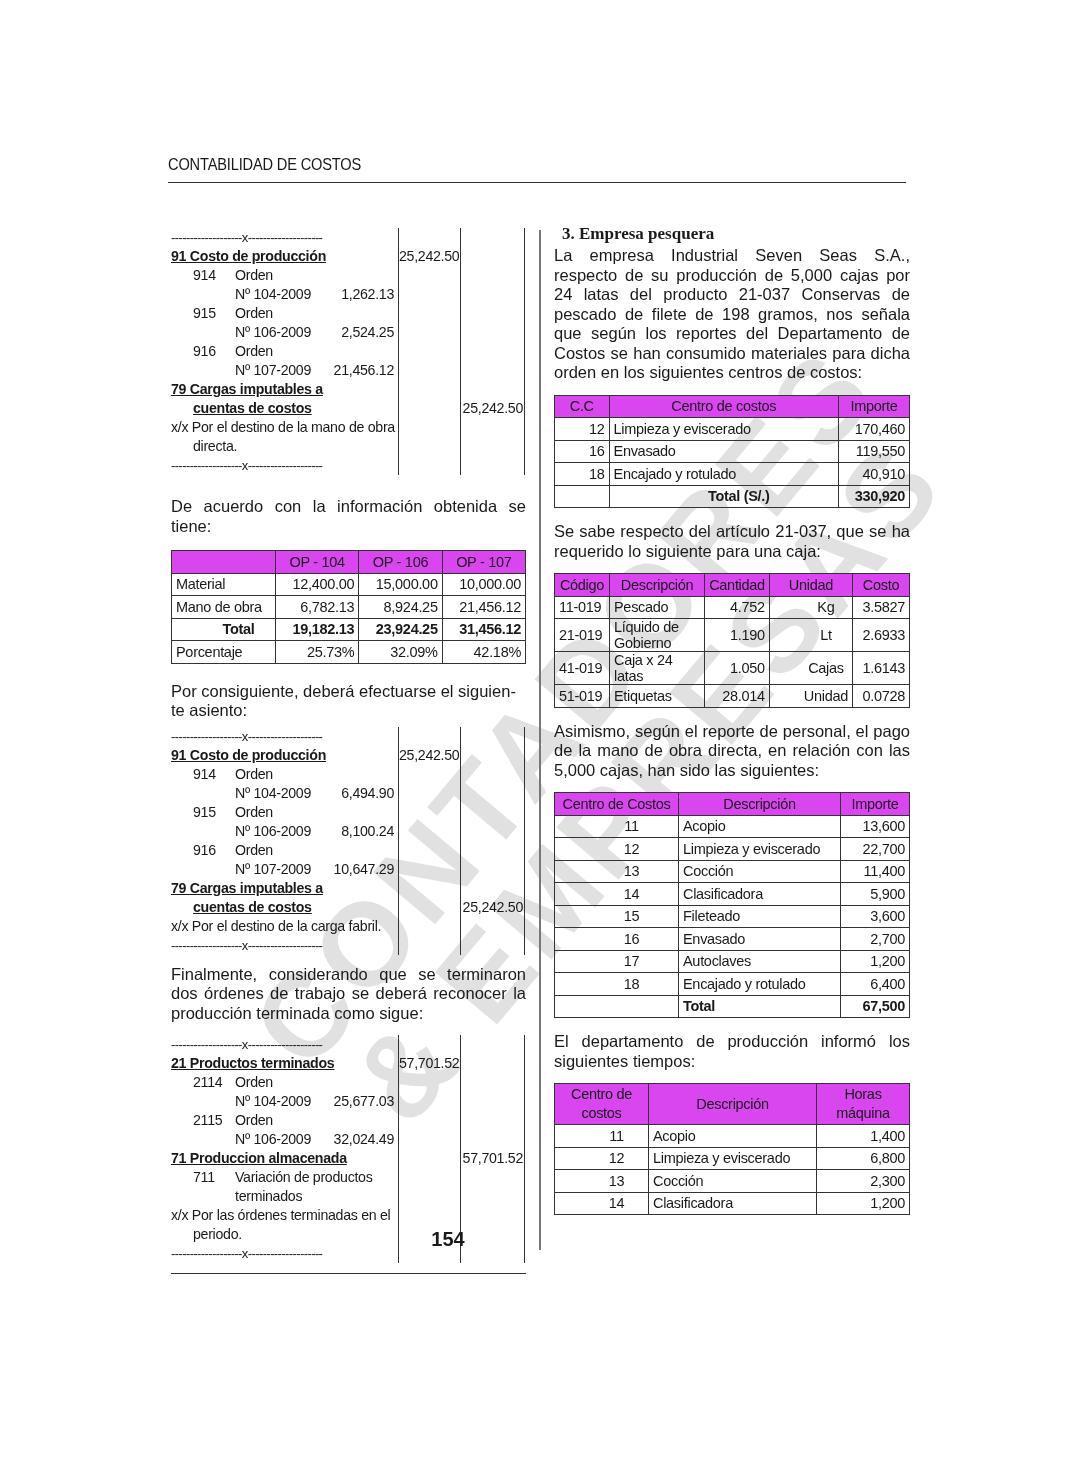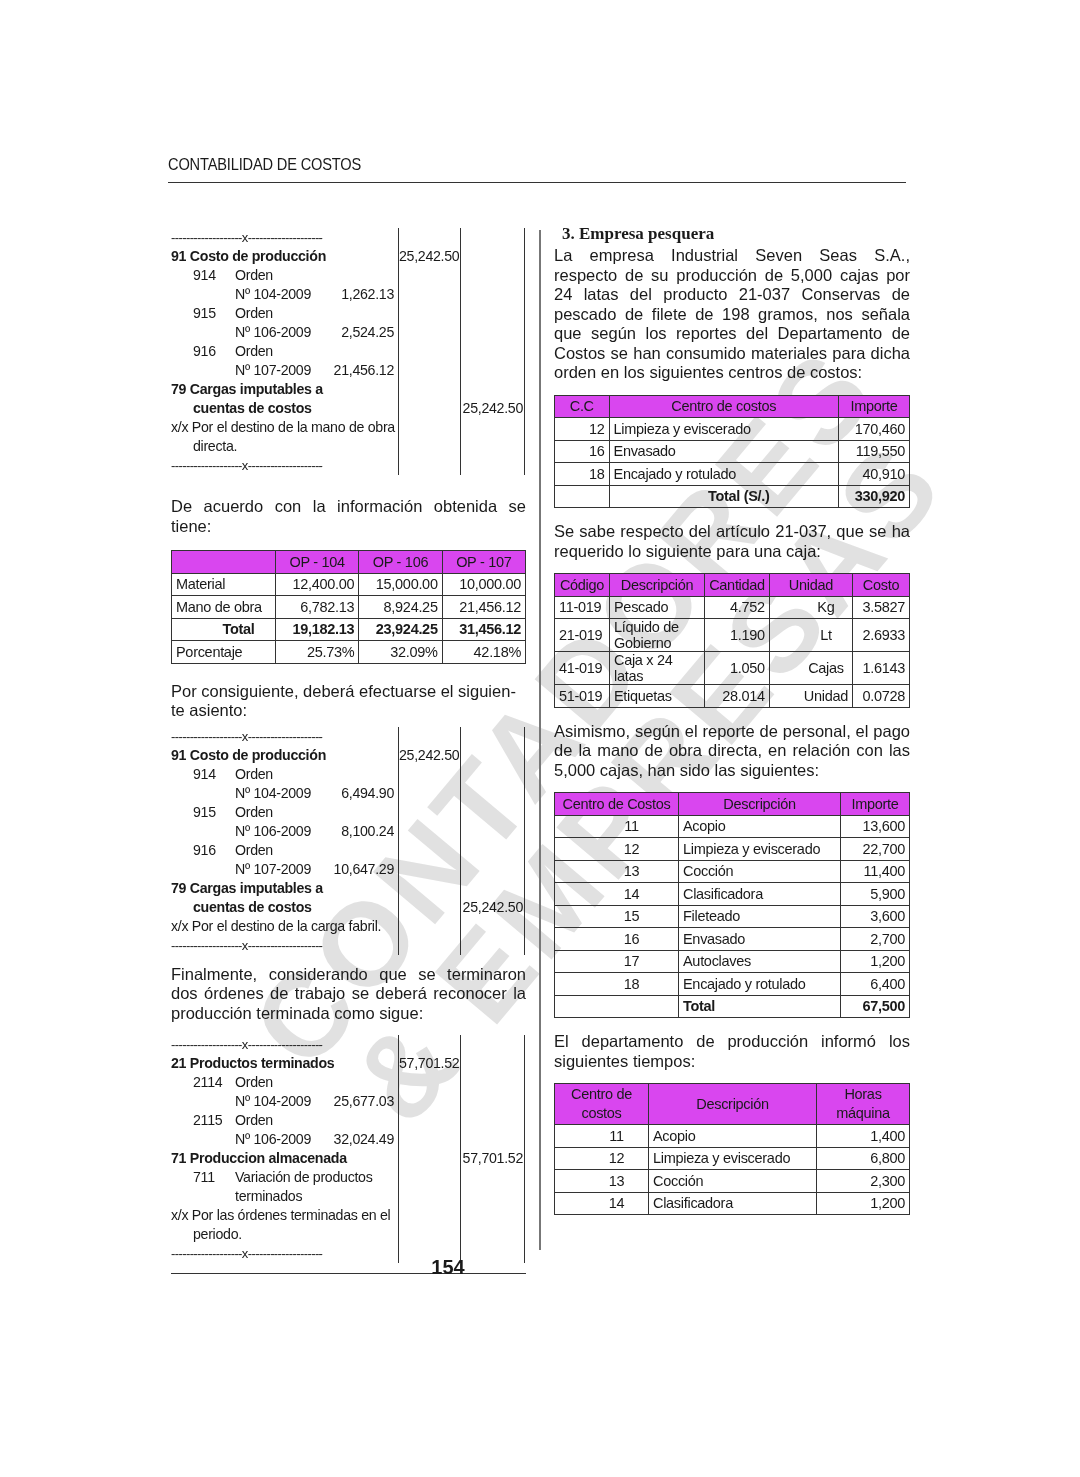--- a/index.html
+++ b/index.html
@@ -14,40 +14,40 @@
   .col-right { position: absolute; left: 554px; top: 224px; width: 356px; }
   .divider { position: absolute; left: 539px; top: 230px; width: 2px; height: 1020px; background: #777; }
   .body-text { font-family: "Liberation Sans", sans-serif; font-size: 16.5px; line-height: 19.5px; text-align: justify; }
 
   
   .journal { position: relative; display: grid; grid-template-columns: 228px 62px 64px; font-family: "Liberation Sans", sans-serif; font-size: 14.2px; line-height: 19px; }
   .journal .desc { border-right: 1.5px solid #333; }
   .journal .debe { border-right: 1.5px solid #333; text-align: right; padding-right: 1px; }
   .journal .haber { border-right: 1.5px solid #333; text-align: right; padding-right: 1px; }
   .jline { white-space: nowrap; overflow: hidden; height: 19px; letter-spacing: -0.3px; }
-  .jline.bold { font-weight: bold; }
+  .jline.bold { font-weight: bold; text-decoration: underline; }
   .sep { color: #222; letter-spacing: -0.6px; font-size: 13px; }
   .ind1 { padding-left: 22px; }
   .ind-acc { padding-left: 22px; }
   .sub { display: flex; }
   .sub .code { width: 42px; }
   .numrow { display: flex; padding-left: 64px; }
   .numrow .amt { margin-left: auto; padding-right: 4px; }
 
   
   table { border-collapse: collapse; font-family: "Liberation Sans", sans-serif; font-size: 14.5px; letter-spacing: -0.3px; }
   th, td { border: 1.5px solid #333; padding: 0 4px; height: 21.5px; }
   th { background: #d946ef; font-weight: normal; }
   td.r { text-align: right; }
   td.c { text-align: center; padding-left: 34px; }
   .bold { font-weight: bold; }
 
   .section-title { font-family: Liberation Serif, serif; font-size: 17px; font-weight: bold; height: 22px; margin-left: 8px; }
 
-  .page-number { position: absolute; left: 0; width: 896px; top: 1256px; text-align: center; font-family: "Liberation Sans", sans-serif; font-weight: bold; font-size: 20px; }
+  .page-number { position: absolute; left: 0; width: 896px; top: 1228px; text-align: center; font-family: "Liberation Sans", sans-serif; font-weight: bold; font-size: 20px; }
 
   .watermark { position: absolute; font-family: "Liberation Sans", sans-serif; font-weight: bold; color: rgba(120,120,120,0.22); pointer-events: none; white-space: nowrap; transform-origin: left top; }
   .wm1 { left: 225px; top: 1005px; font-size: 118px; transform: rotate(-50deg); letter-spacing: 6px; }
   .wm2 { left: 325px; top: 1060px; font-size: 118px; transform: rotate(-50deg); letter-spacing: 6px; }
 </style>
 </head>
 <body>
 
 <div class="page">
 

